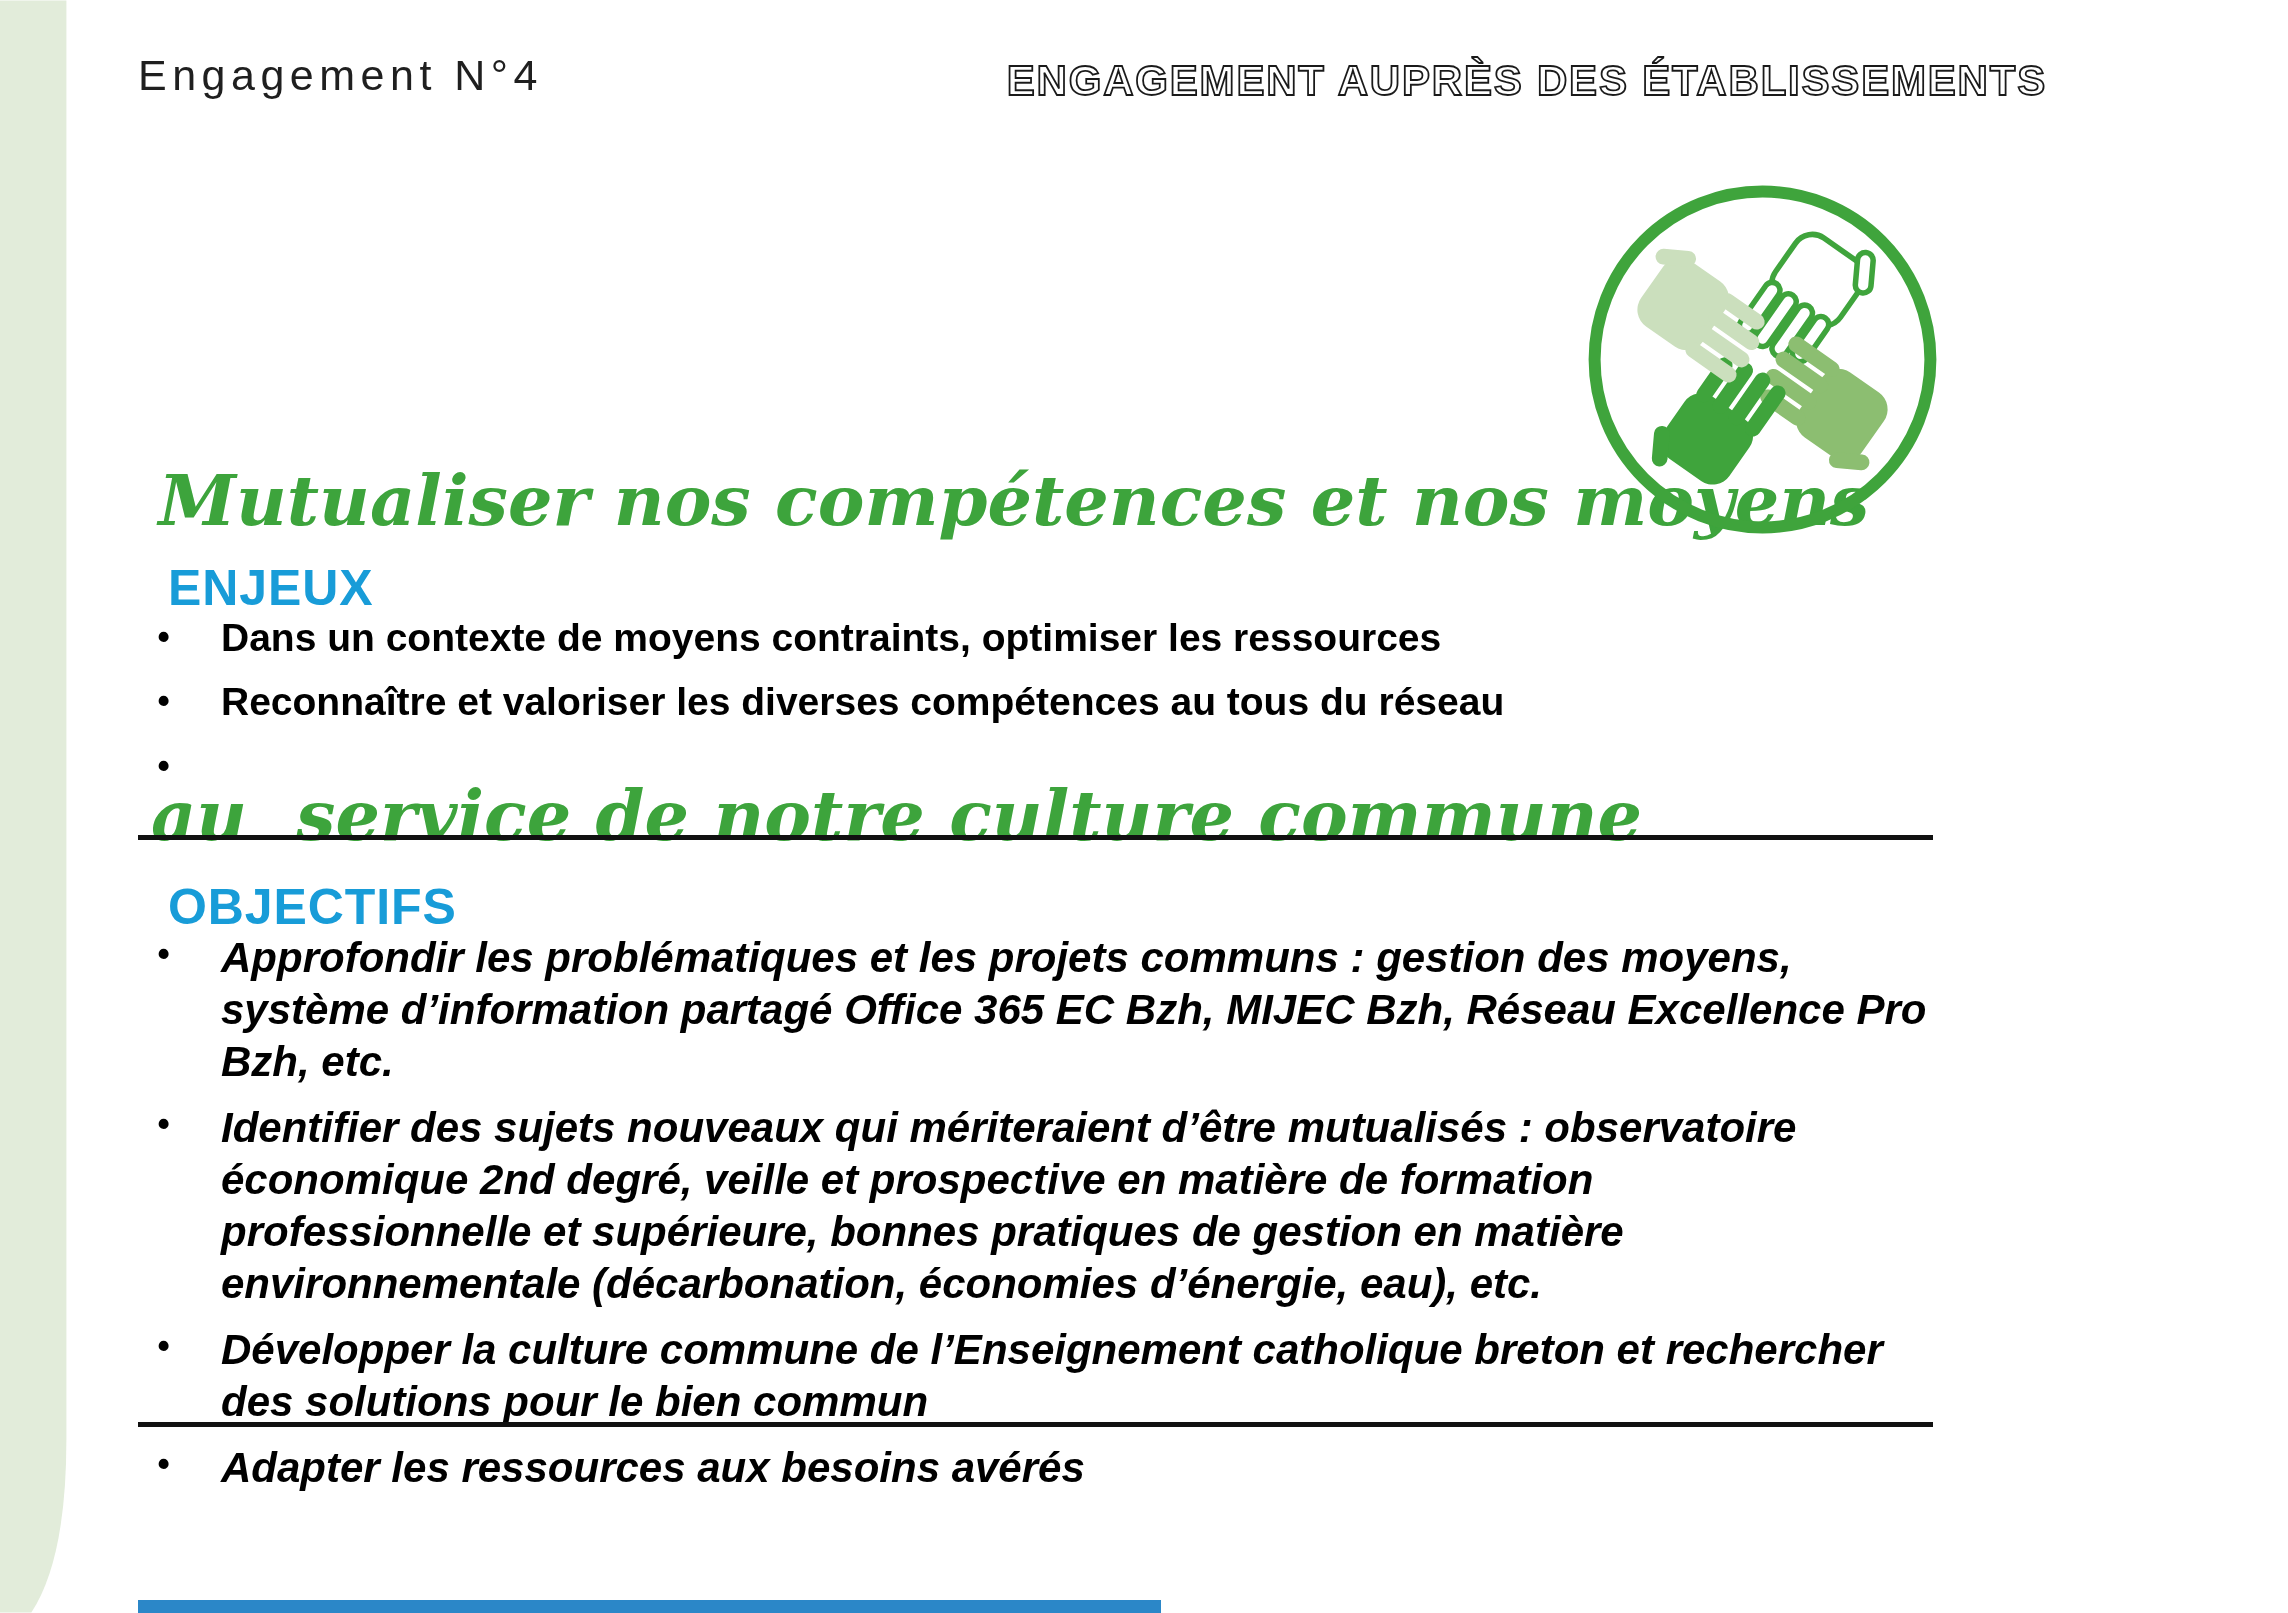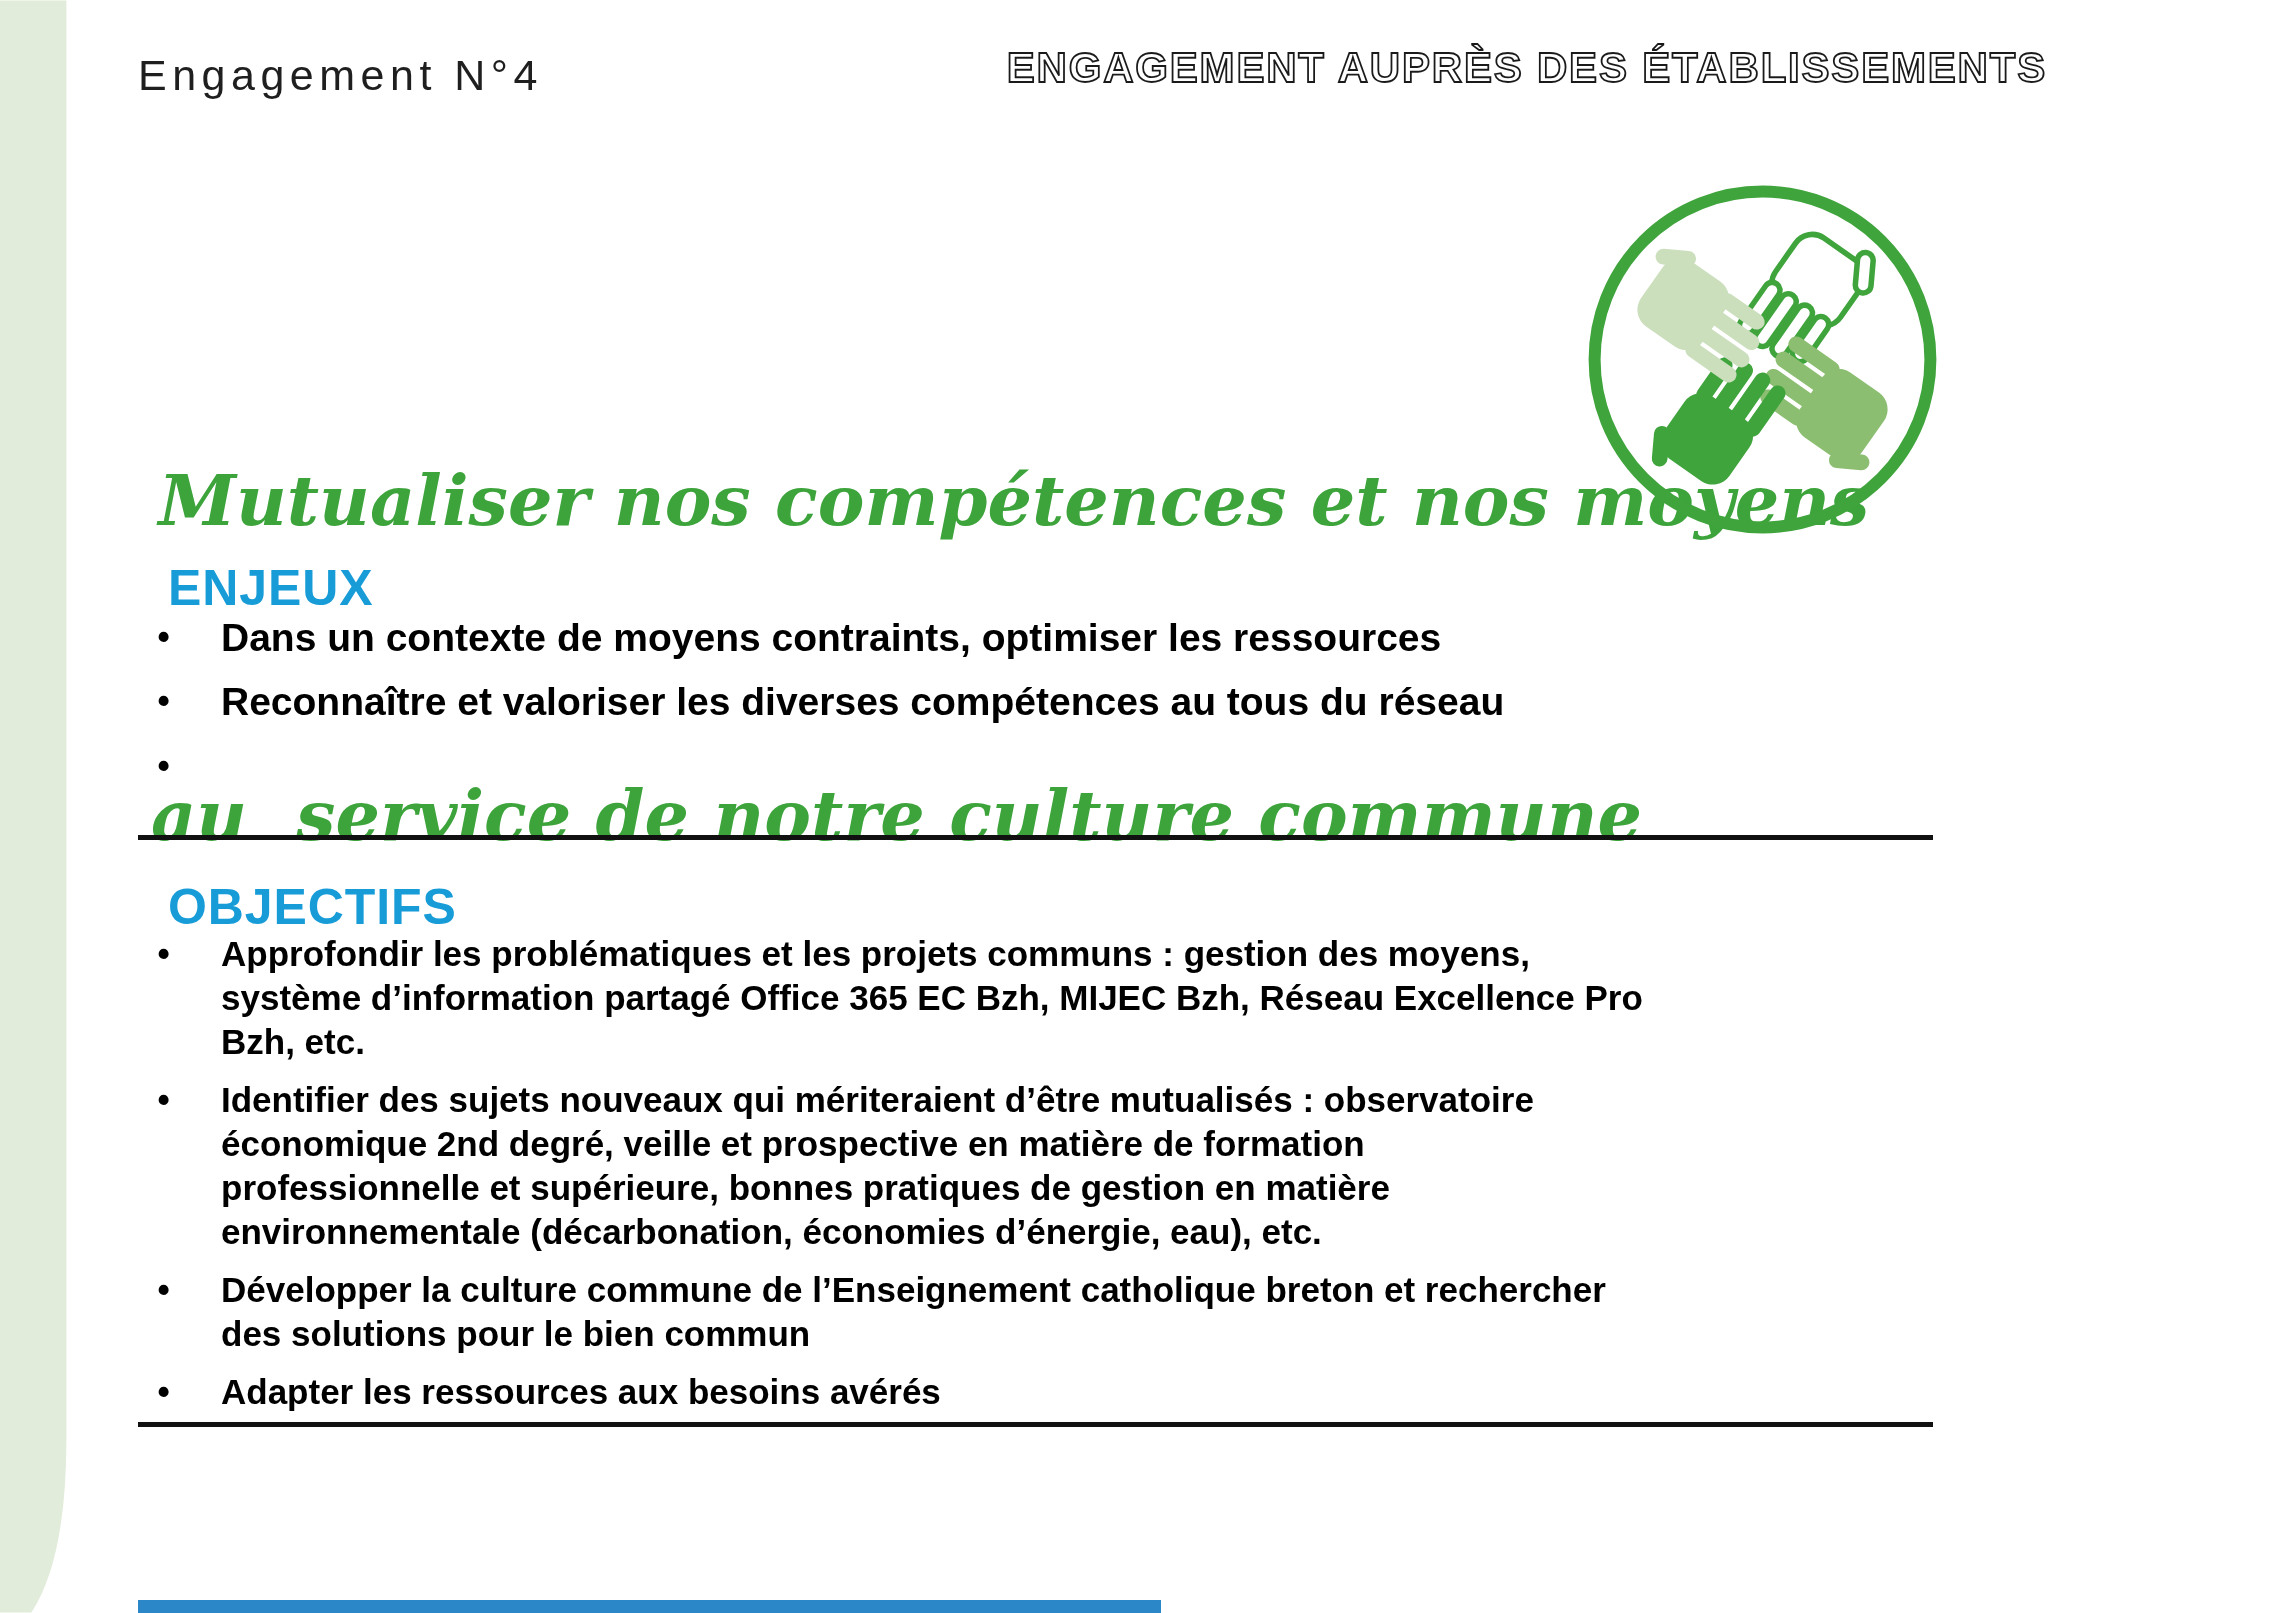--- a/index.html
+++ b/index.html
@@ -6,21 +6,21 @@
   #page{
     position:relative;width:2289px;height:1613px;background:#ffffff;overflow:hidden;
     font-family:"Liberation Sans",sans-serif;color:#1a1a1a;
   }
   .strip-svg{position:absolute;left:0;top:0;}
   .page-label{
     position:absolute;left:138px;top:51px;font-size:43px;font-weight:300;
     letter-spacing:5.5px;color:#1f1f1f;
   }
   .header-right{
-    position:absolute;top:44px;right:242px;font-size:42px;font-weight:700;
+    position:absolute;top:57px;right:242px;font-size:42px;font-weight:700;
     letter-spacing:1.8px;color:#ffffff;-webkit-text-stroke:1.8px #1a1a1a;
     white-space:nowrap;
   }
   .main-title{
     position:absolute;left:151px;top:238px;color:#3da43c;
     font-size:70px;font-weight:700;font-style:italic;line-height:105px;
     font-family:"DejaVu Serif",cursive;white-space:pre-wrap;
   }
   .main-title .t1{margin-left:7.4px;}
   .icon-wrap{position:absolute;left:1578px;top:175px;width:369px;height:369px;}
@@ -30,21 +30,21 @@
   }
   .h-enjeux{top:543px;}
   .h-objectifs{top:862px;}
   ul.bullets{position:absolute;left:152px;margin:0;padding:0;list-style:none;width:1837px;}
   ul.bullets li{display:flex;align-items:flex-start;}
   .u-enjeux{top:615px;}
   .u-enjeux li{margin-bottom:19.4px;}
   .u-enjeux .btext{font-size:39px;line-height:45px;}
   .u-objectifs{top:932px;}
   .u-objectifs li{margin-bottom:14px;}
-  .u-objectifs .btext{font-size:35px;line-height:44px;}
+  .u-objectifs .btext{font-size:42px;line-height:52px;font-style:italic;}
   .dot{
     flex:0 0 69px;font-size:35px;line-height:44px;font-weight:700;color:#000;
     padding-left:5.5px;box-sizing:border-box;
   }
   .btext{font-weight:700;color:#000;white-space:pre-line;}
   .separator{position:absolute;left:138px;width:1795px;height:4.6px;background:#111;}
   .sep-1{top:835px;}
   .sep-2{top:1422px;}
   .bottom-bar{position:absolute;left:138px;top:1600px;width:1023px;height:13px;background:#2b87c8;}
 </style>

